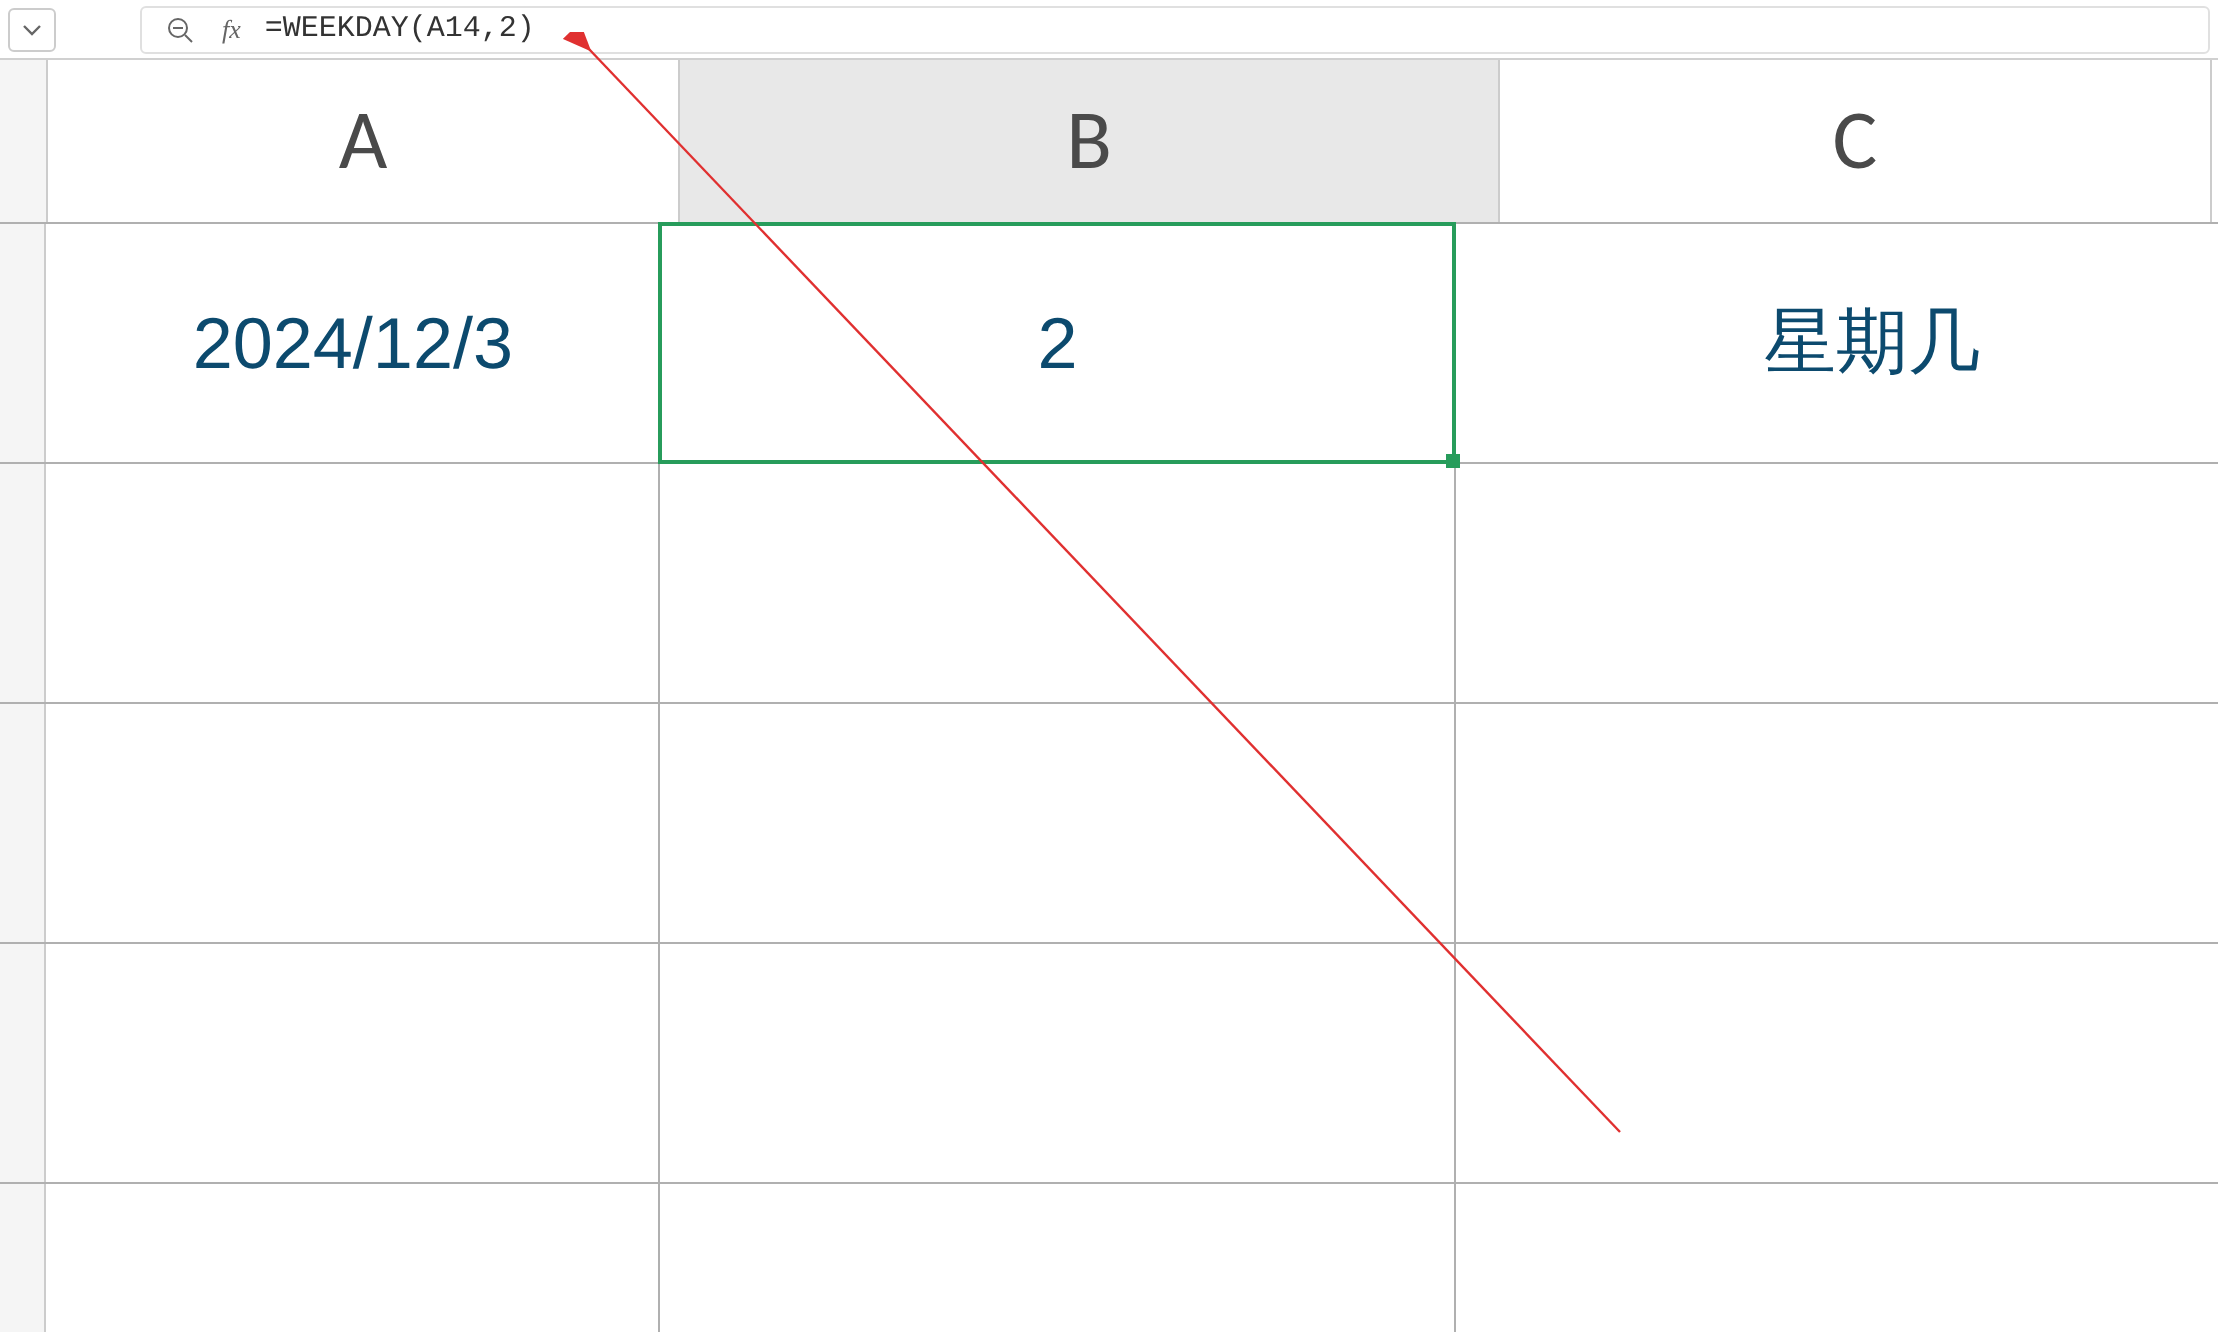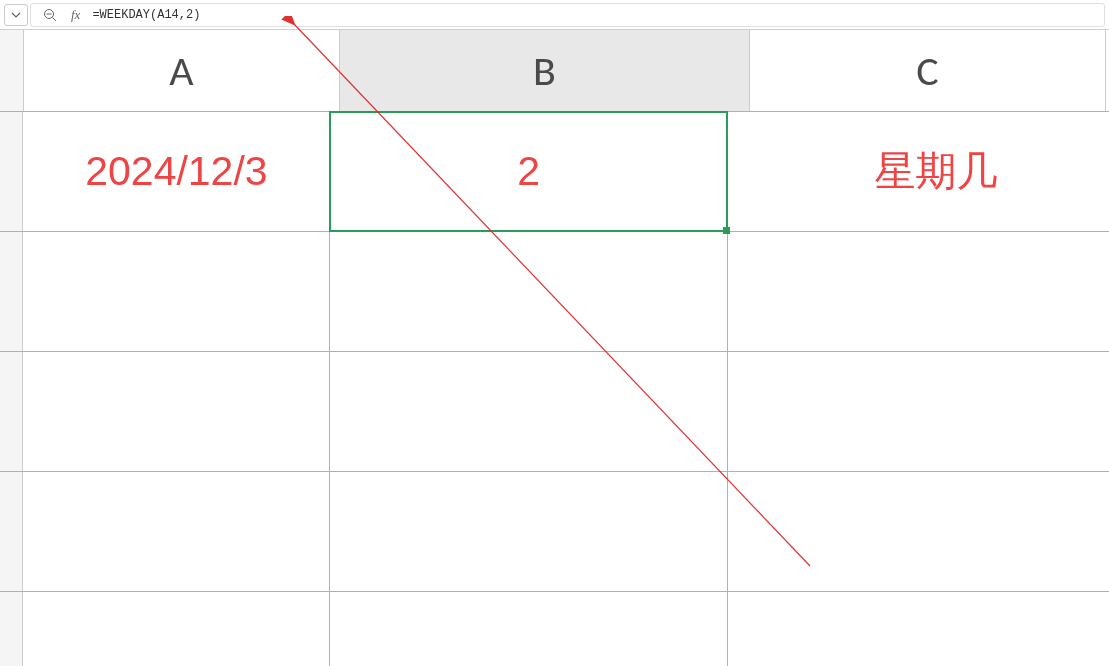--- a/index.html
+++ b/index.html
@@ -15,20 +15,21 @@
       overflow: hidden;
       position: relative;
     }
     .formula-bar {
       display: flex;
       align-items: center;
       height: 30px;
       border-bottom: 1px solid #d0d0d0;
       padding: 0 4px;
       background: #ffffff;
+      gap: 40px;
     }
     .name-box-area {
       display: flex;
       align-items: center;
       gap: 4px;
     }
     .dropdown-btn {
       width: 24px;
       height: 22px;
       border: 1px solid #cccccc;
@@ -56,21 +57,21 @@
       font-style: italic;
       font-family: "Times New Roman", serif;
       font-size: 13px;
       color: #666;
       margin: 0 8px;
     }
     .formula-input {
       border: none;
       outline: none;
       font-family: "Courier New", monospace;
-      font-size: 12px;
+      font-size: 15px;
       color: #333;
       flex: 1;
       background: transparent;
       padding: 2px 4px;
     }
     .formula-input-wrap {
       flex: 1;
       display: flex;
       align-items: center;
       border: 1px solid #e0e0e0;
@@ -119,22 +120,22 @@
     }
     .row-header {
       width: 24px;
       background: #f5f5f5;
       border-right: 1px solid #cccccc;
     }
     .cell {
       display: flex;
       align-items: center;
       justify-content: center;
-      font-size: 41px;
-      color: #ef4444;
+      font-size: 36px;
+      color: #0c4a6e;
       border-right: 1px solid #b0b0b0;
       position: relative;
     }
     .cell.col-a { width: 316px; }
     .cell.col-b { width: 410px; }
     .cell.col-c { width: 356px; border-right: none; margin-left: 36px; }
     .cell.selected {
       border: 2px solid #279c5b;
       margin: -1px;
       z-index: 5;

